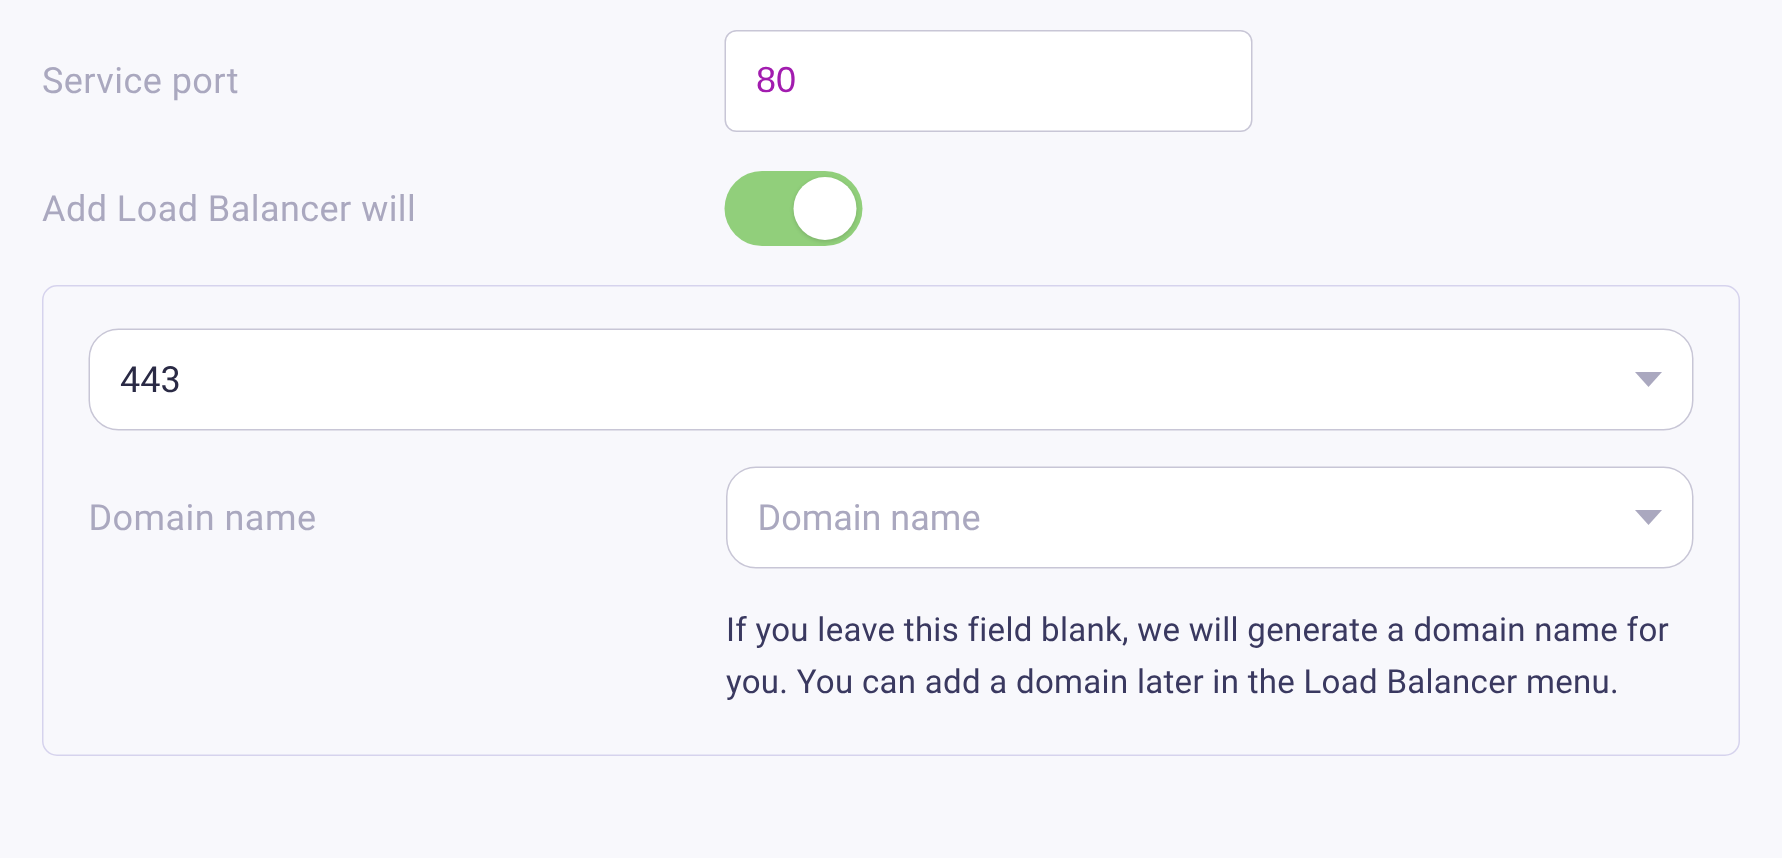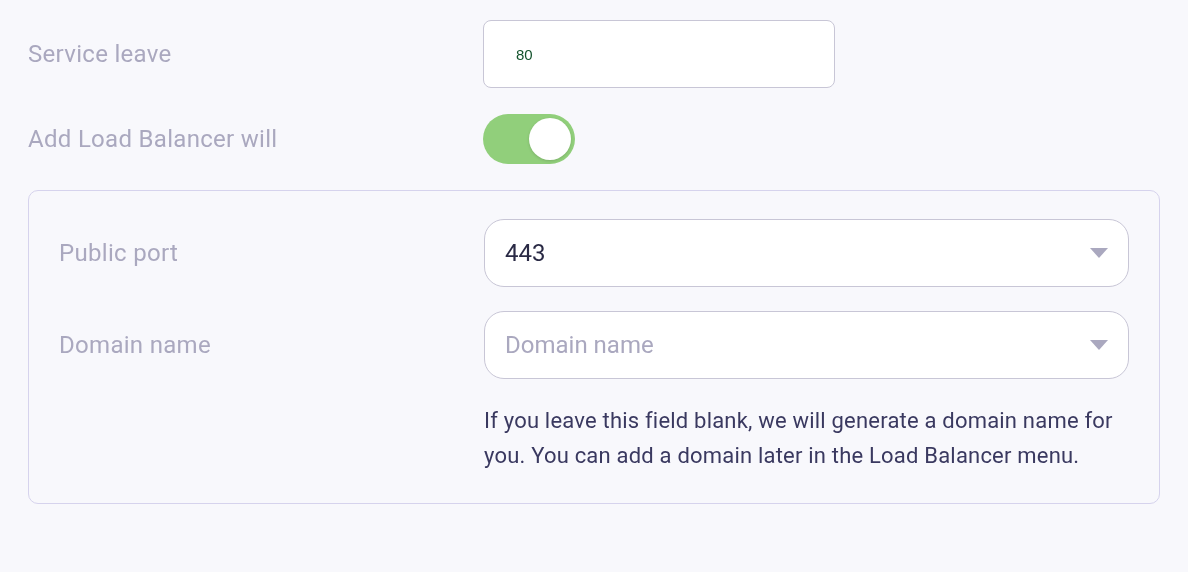--- a/index.html
+++ b/index.html
@@ -20,23 +20,23 @@
       color: #aaa8bf;
       font-size: 24px;
       font-weight: 400;
       letter-spacing: 0.3px;
     }
     .input-text {
       width: 352px;
       height: 68px;
       border: 1px solid #c8c6d6;
       border-radius: 8px;
-      padding: 0 32px;
-      font-size: 15px;
-      color: #14532d;
+      padding: 0 20px;
+      font-size: 24px;
+      color: #a21caf;
       background: #fff;
       outline: none;
     }
     .toggle {
       width: 92px;
       height: 50px;
       background: #91cf7b;
       border-radius: 25px;
       position: relative;
       cursor: pointer;
@@ -101,34 +101,33 @@
       color: #3a3960;
       font-size: 22px;
       line-height: 1.6;
       letter-spacing: 0.2px;
     }
   </style>
 </head>
 <body>
 
 <div class="form-row">
-  <div class="label">Service leave</div>
+  <div class="label">Service port</div>
   <input type="text" class="input-text" value="80" style="">
 </div>
 
 <div class="form-row">
   <div class="label">Add Load Balancer will</div>
   <div class="toggle">
     <div class="toggle-thumb"></div>
   </div>
 </div>
 
 <div class="panel">
   <div class="form-row">
-    <div class="label">Public port</div>
     <div class="select">
       <span class="select-value">443</span>
       <span class="chevron"></span>
     </div>
   </div>
 
   <div class="form-row">
     <div class="label">Domain name</div>
     <div class="select placeholder">
       <span class="select-value">Domain name</span>

